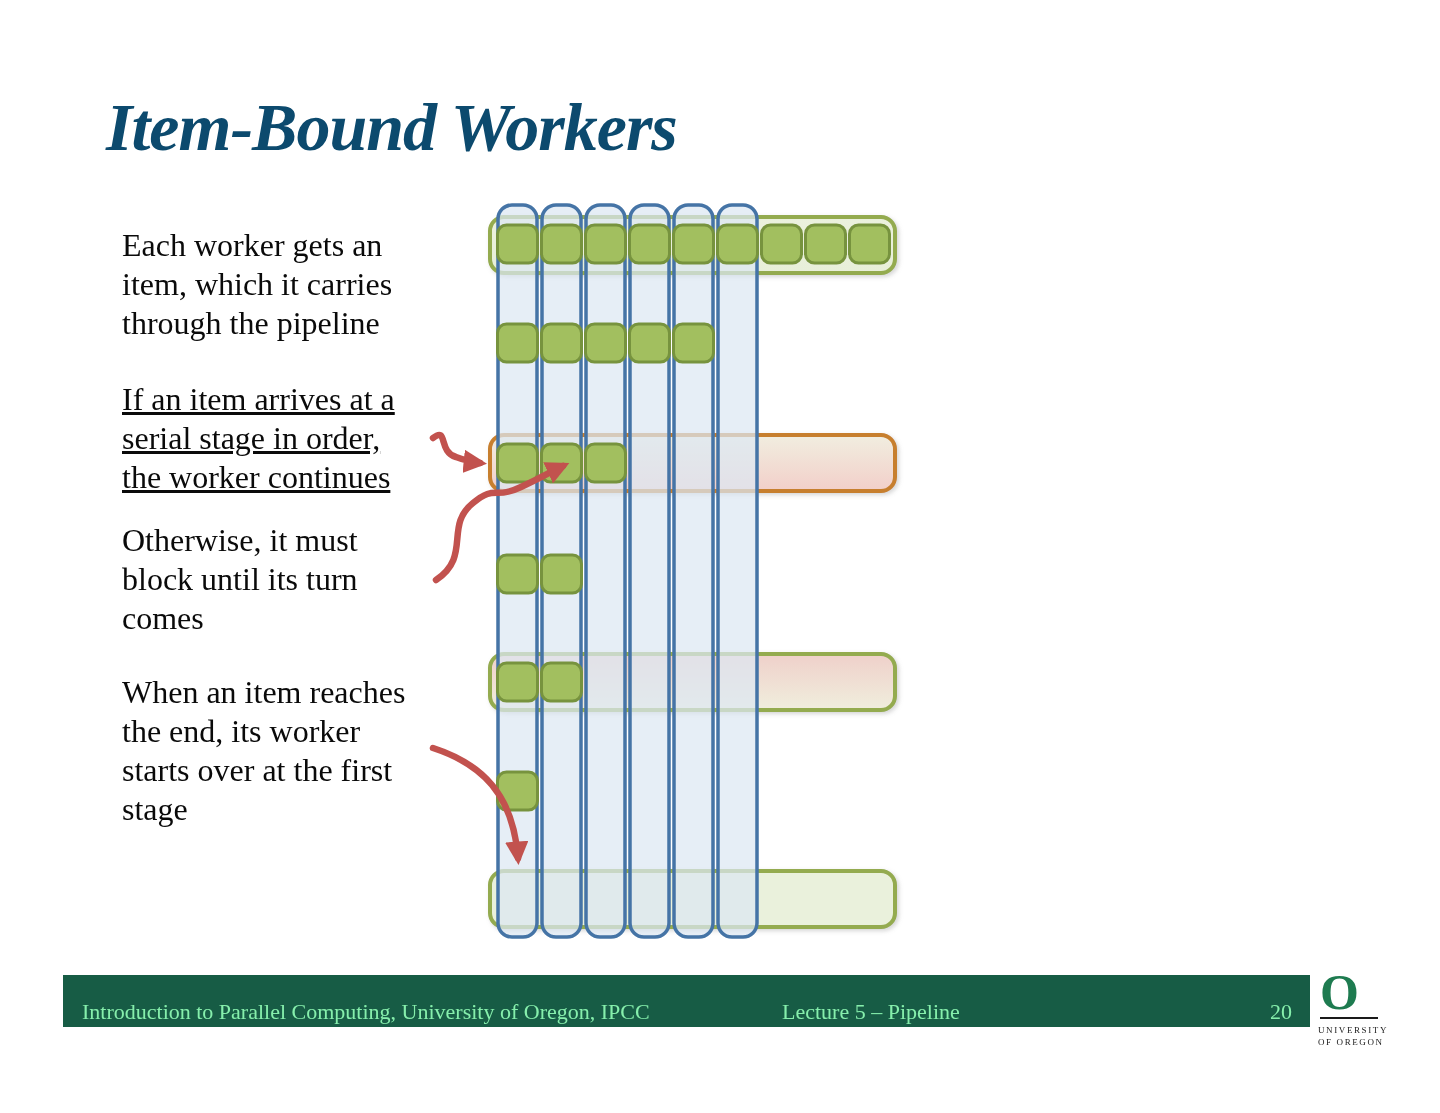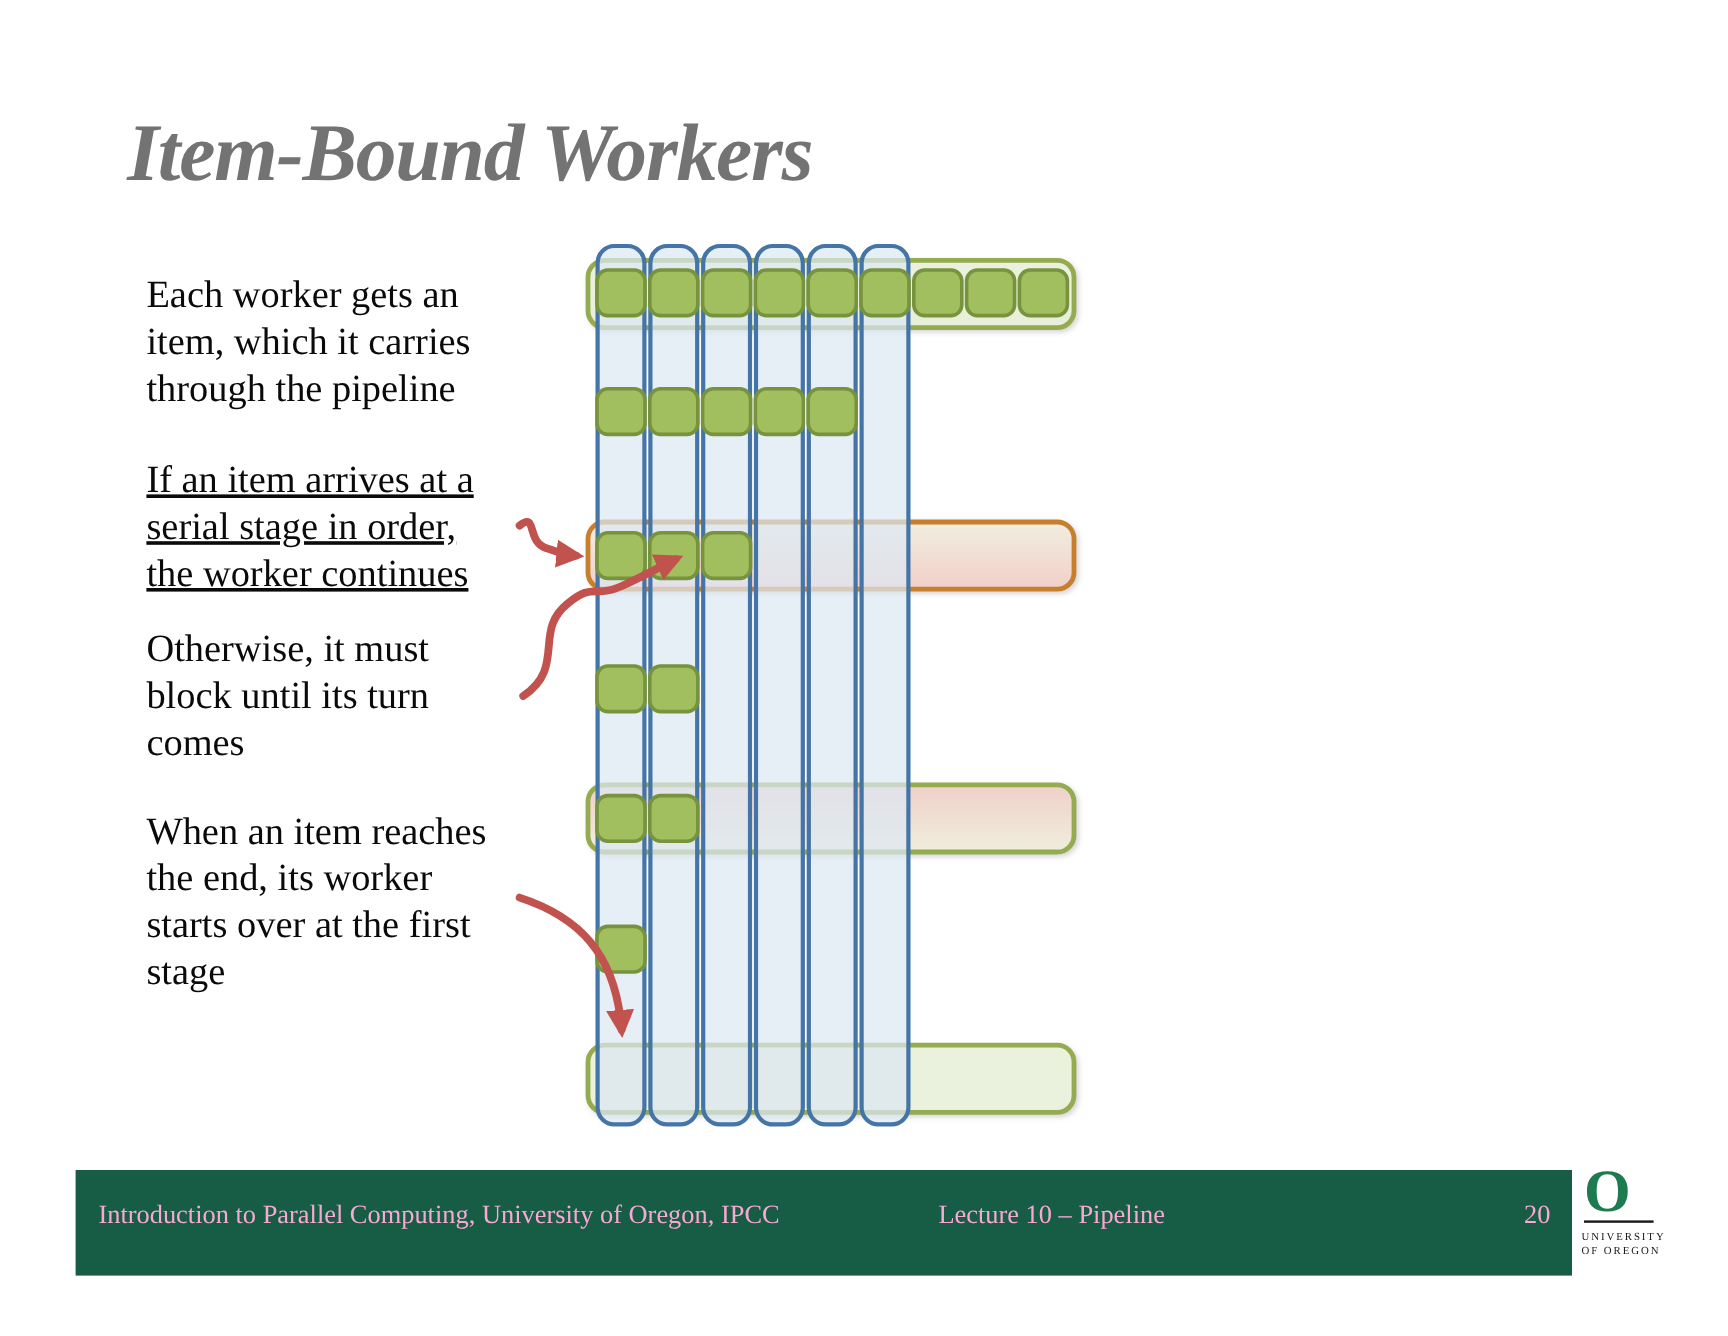--- a/index.html
+++ b/index.html
@@ -6,37 +6,37 @@
   .slide{
     position:relative;
     width:1440px;height:1113px;
     background:#ffffff;
     overflow:hidden;
     font-family:"Liberation Serif", serif;
   }
   .slide-title{
     position:absolute;left:106px;top:88px;
     font-size:68px;font-weight:bold;font-style:italic;
-    color:#737373;letter-spacing:-1px;
+    color:#0c4a6e;letter-spacing:-1px;
     font-family:"Liberation Serif", serif;
   }
   .note{
     position:absolute;left:122px;width:330px;
     font-size:32px;line-height:39px;color:#0a0a0a;
     white-space:pre-line;
     font-family:"Liberation Serif", serif;
   }
   .note-1{top:226px;}
   .note-2{top:380px;text-decoration:underline;}
   .note-3{top:521px;}
   .note-4{top:673px;}
   .diagram-wrap{position:absolute;left:0;top:0;width:1440px;height:1113px;}
   .footer-bar{
-    position:absolute;left:63px;top:975px;width:1247px;height:88px;
-    background:#175c45;color:#f9a8d4;
+    position:absolute;left:63px;top:975px;width:1247px;height:52px;
+    background:#175c45;color:#86efac;
     font-size:22px;
   }
   .footer-text{position:absolute;top:0;height:70px;line-height:74px;white-space:nowrap;}
   .footer-course{left:19px;}
   .footer-lecture{left:719px;}
   .footer-page{right:18px;margin-left:12px;}
   .uo-logo{
     position:absolute;left:1318px;top:970px;width:92px;
     text-align:left;
   }
@@ -132,21 +132,21 @@
         <rect x="541.5" y="663" width="40" height="38" rx="9" fill="#a2bf5f" stroke="#77933e" stroke-width="3"></rect>
         <rect x="497.5" y="772" width="40" height="38" rx="9" fill="#a2bf5f" stroke="#77933e" stroke-width="3"></rect>
         <path d="M 433 438 C 448 426 438 452 456 457 C 464 460 470 462 480 463" fill="none" stroke="#c2524e" stroke-width="6.5" stroke-linecap="round" marker-end="url(#ah)"></path>
         <path d="M 436 580 C 472 556 444 526 473 503 C 496 484 494 500 521 487 C 543 477 552 471 563 466" fill="none" stroke="#c2524e" stroke-width="6.5" stroke-linecap="round" marker-end="url(#ah)"></path>
         <path d="M 433 748 C 482 764 513 794 518 858" fill="none" stroke="#c2524e" stroke-width="6.5" stroke-linecap="round" marker-end="url(#ah)"></path>
       </svg>
   </div>
 
   <div class="footer-bar">
     <span class="footer-text footer-course">Introduction to Parallel Computing, University of Oregon, IPCC</span>
-    <span class="footer-text footer-lecture">Lecture 10 – Pipeline</span>
+    <span class="footer-text footer-lecture">Lecture 5 – Pipeline</span>
     <span class="footer-text footer-page">20</span>
   </div>
 
   <div class="uo-logo">
     <div class="uo-o">O</div>
     <div class="uo-rule"></div>
     <div class="uo-line">UNIVERSITY</div>
     <div class="uo-line">OF OREGON</div>
   </div>
 

